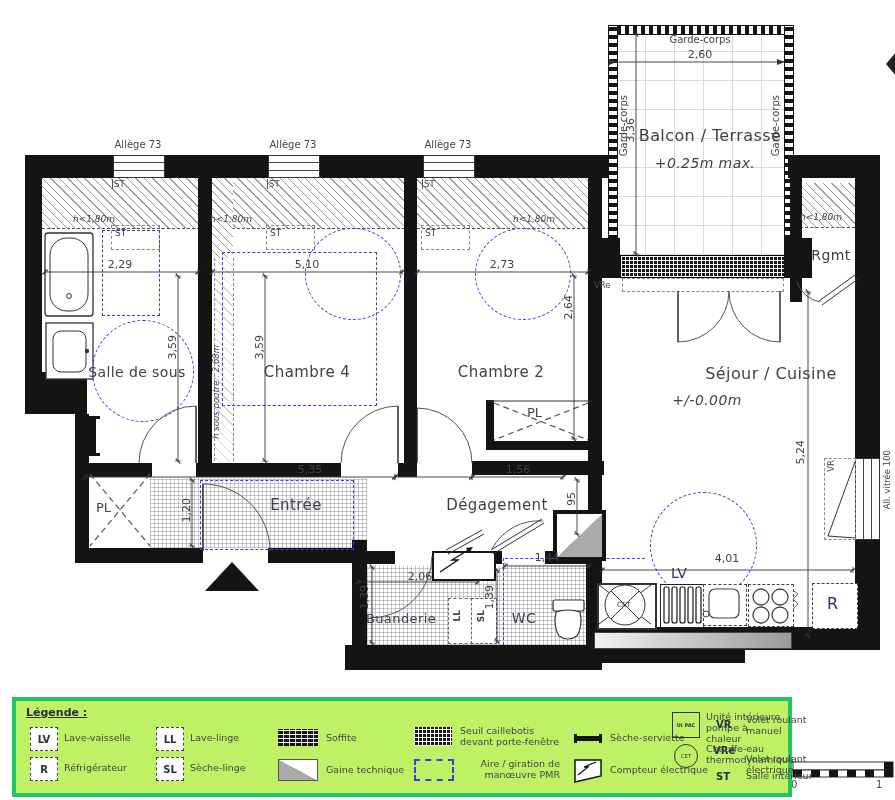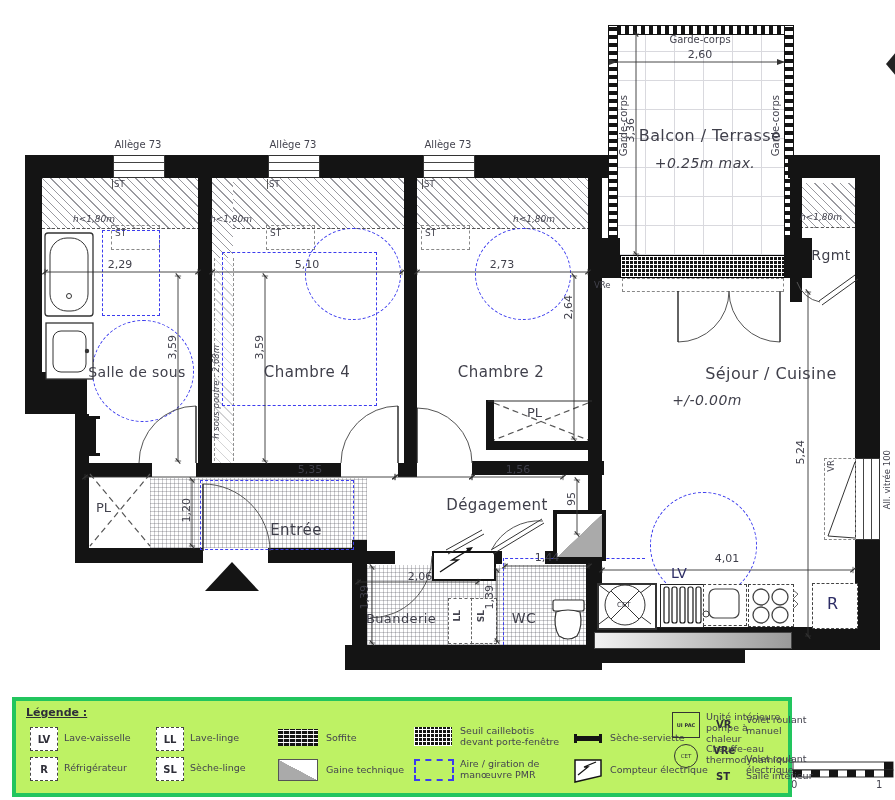--- a/index.html
+++ b/index.html
@@ -284,21 +284,21 @@
   <div class="lbl" style="left:422px;top:179px;font-size:8.5px;border-left:1px solid #555;padding-left:1px;">ST</div>
   <div class="lbl" style="left:115px;top:228px;font-size:9px;">ST</div>
   <div class="lbl" style="left:270px;top:228px;font-size:9px;">ST</div>
   <div class="lbl" style="left:425px;top:228px;font-size:9px;">ST</div>
 
   <div class="lbl room" style="left:137px;top:364px;font-size:14px;">Salle de sous</div>
   <div class="lbl room" style="left:307px;top:363px;">Chambre 4</div>
   <div class="lbl room" style="left:501px;top:363px;">Chambre 2</div>
   <div class="lbl room" style="left:727px;top:364px;font-size:16px;margin-left:44px;">Séjour / Cuisine</div>
   <div class="lbl room it" style="left:707px;top:392px;font-size:14px;">+/-0.00m</div>
-  <div class="lbl room" style="left:296px;top:521px;">Entrée</div>
+  <div class="lbl room" style="left:296px;top:496px;">Entrée</div>
   <div class="lbl room" style="left:497px;top:496px;">Dégagement</div>
   <div class="lbl room" style="left:401px;top:611px;font-size:13px;">Buanderie</div>
   <div class="lbl room" style="left:524px;top:610px;font-size:14px;">WC</div>
   <div class="lbl room" style="left:831px;top:247px;font-size:14px;">Rgmt</div>
   <div class="lbl" style="left:96px;top:500px;font-size:13px;">PL</div>
   <div class="lbl" style="left:527px;top:405px;font-size:13px;">PL</div>
 
   <div class="lbl dim" style="left:120px;top:258px;">2,29</div>
   <div class="lbl dim" style="left:307px;top:258px;">5,10</div>
   <div class="lbl dim" style="left:502px;top:258px;">2,73</div>
@@ -345,21 +345,21 @@
     <div class="lg-lbl" style="left:174px;top:62px;">Sèche-linge</div>
 
     <div class="abs" style="left:262px;top:28px;width:40px;height:17px;background:#141414;background-image:repeating-linear-gradient(0deg,transparent 0 3px,#fff 3px 4px),repeating-linear-gradient(90deg,transparent 0 5px,rgba(255,255,255,.8) 5px 6px);"></div>
     <div class="lg-lbl" style="left:310px;top:32px;">Soffite</div>
     <div class="abs" style="left:262px;top:58px;width:38px;height:20px;border:1px solid #555;background:linear-gradient(to top right,#aaa 49.5%,#fff 50%);"></div>
     <div class="lg-lbl" style="left:310px;top:64px;">Gaine technique</div>
 
     <div class="abs" style="left:398px;top:26px;width:38px;height:19px;background-color:#141414;background-image:repeating-linear-gradient(0deg,#fff 0 1px,transparent 1px 4px),repeating-linear-gradient(90deg,#fff 0 1px,transparent 1px 4px);"></div>
     <div class="lg-lbl" style="left:444px;top:25px;width:105px;">Seuil caillebotis devant porte-fenêtre</div>
     <div class="abs" style="left:398px;top:58px;width:36px;height:18px;border:2px dashed #3c3cee;"></div>
-    <div class="lg-lbl" style="left:444px;top:58px;width:100px;">Aire / giration de manœuvre PMR</div>
+    <div class="lg-lbl" style="left:444px;top:58px;width:100px;text-align:right;">Aire / giration de manœuvre PMR</div>
 
     <div class="abs" style="left:558px;top:32px;width:28px;height:10px;">
       <div class="abs" style="left:3px;top:3px;width:22px;height:5px;background:#141414;"></div>
       <div class="abs" style="left:0;top:1px;width:3px;height:9px;background:#141414;"></div>
       <div class="abs" style="left:25px;top:1px;width:3px;height:9px;background:#141414;"></div>
     </div>
     <div class="lg-lbl" style="left:594px;top:32px;">Sèche-serviette</div>
     <div class="abs" style="left:558px;top:58px;width:28px;height:24px;">
       <svg width="28" height="24">
         <path d="M1 1 H27 V17 L1 23 Z" fill="#fff" stroke="#141414" stroke-width="1.5"></path>

